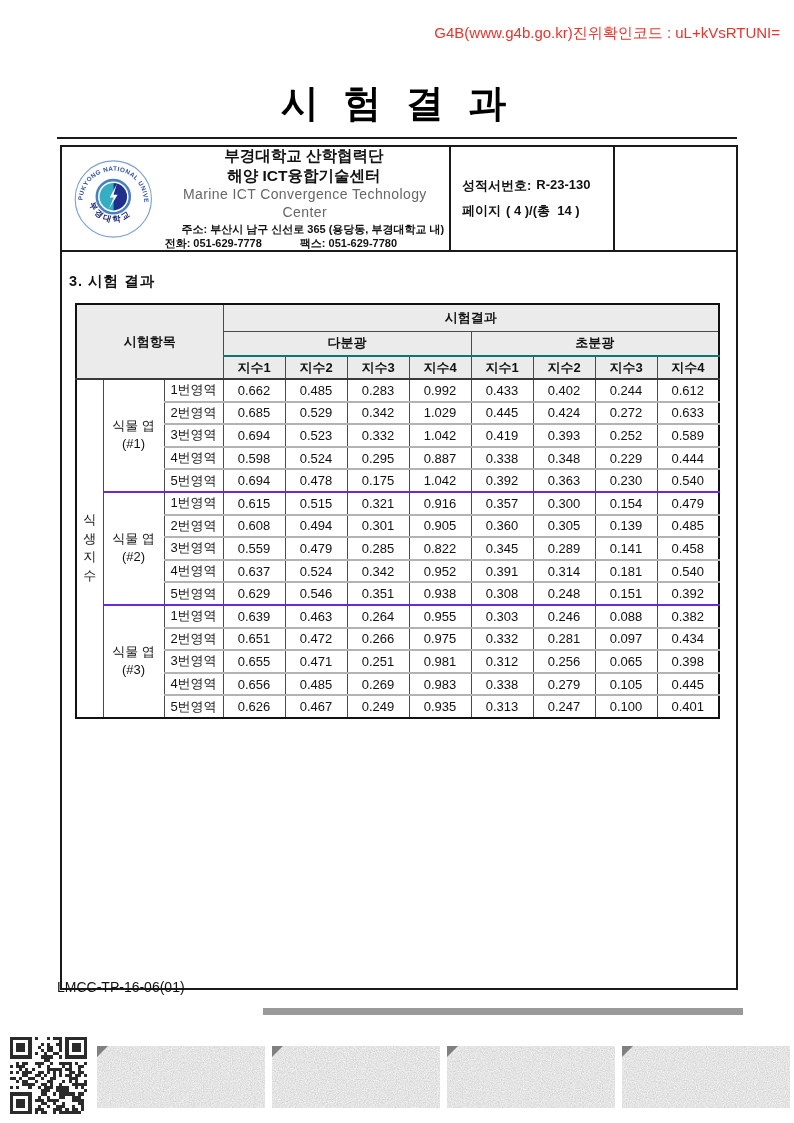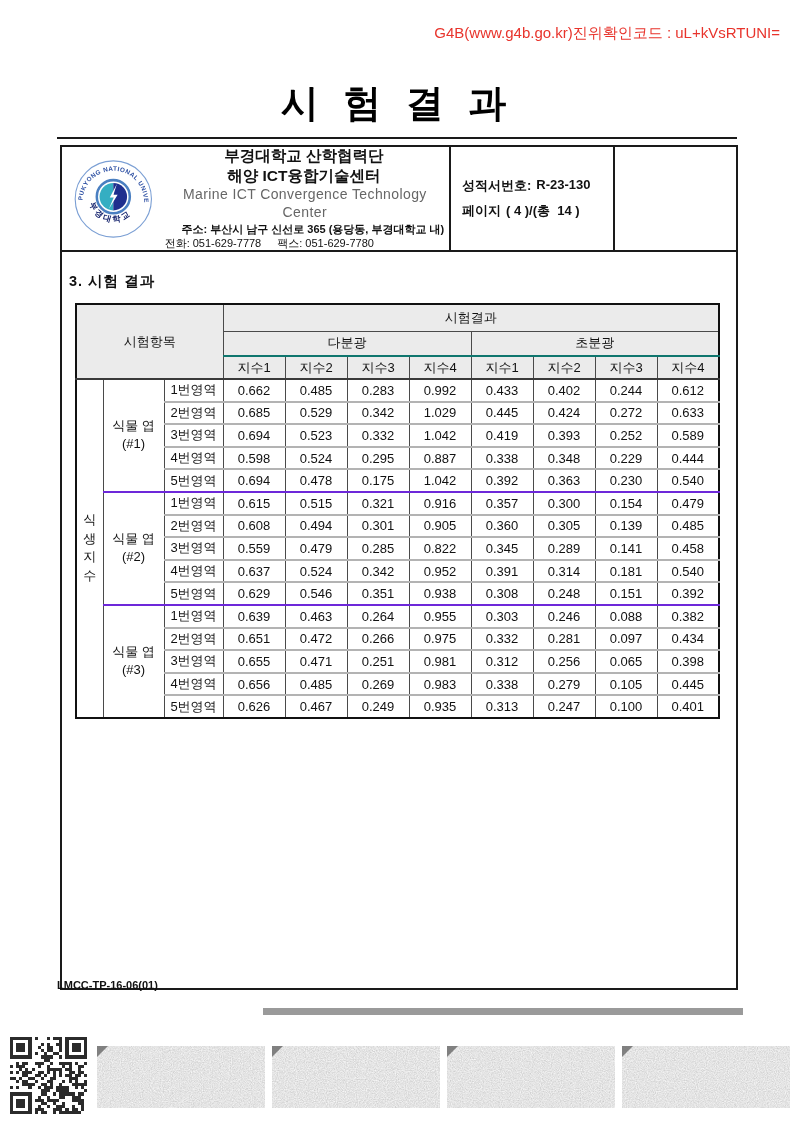--- a/index.html
+++ b/index.html
@@ -14,43 +14,43 @@
 
   .main-box{position:absolute;top:145px;left:60px;width:678px;height:845px;
             border:2px solid #1a1a1a;box-sizing:border-box;}
 
   .head-row{display:flex;height:105px;border-bottom:2px solid #1a1a1a;box-sizing:border-box;}
   .org-cell{width:387px;box-sizing:border-box;display:flex;align-items:center;padding:6px 4px 6px 12px;}
   .org-text{margin-left:10px;line-height:1.25;text-align:center;}
   .org-kr1,.org-kr2{font-size:15.5px;font-weight:bold;}
   .org-en{font-size:14px;color:#666;letter-spacing:.4px;margin:1px 0 2px 2px;}
   .org-addr{font-size:11px;font-weight:bold;margin-left:18px;}
-  .org-tel{font-size:11px;font-weight:normal;margin-left:2px;display:flex;gap:16px;}
+  .org-tel{font-size:11px;font-weight:bold;margin-left:2px;display:flex;gap:38px;}
   .report-cell{width:164px;box-sizing:border-box;border-left:2px solid #1a1a1a;
                display:flex;flex-direction:column;justify-content:center;gap:7px;
                padding-left:11px;font-size:13px;font-weight:bold;}
   .report-line{display:flex;gap:5px;white-space:pre;}
   .empty-cell{flex:1;border-left:2px solid #1a1a1a;}
 
   .section-title{margin:20px 0 0 7px;font-size:14.5px;font-weight:bold;letter-spacing:1px;}
 
   table.results{border-collapse:collapse;margin:12px 0 0 13px;table-layout:fixed;width:645px;
                 font-size:13px;text-align:center;border:2.5px solid #111;}
-  table.results th{background:#ebebeb;font-weight:normal;border:1px solid #4a4a4a;padding:0;}
+  table.results th{background:#ebebeb;font-weight:bold;border:1px solid #4a4a4a;padding:0;}
   thead tr.h1{height:27px;} thead tr.h2{height:25px;} thead tr.h3{height:23px;}
   thead tr.h2 th{border-bottom:2px solid #0f766e;}
   thead tr.h3 th{border-bottom:2px solid #3a3a3a;}
   th.item-h{border-bottom:2px solid #3a3a3a !important;}
   tbody tr{height:22.6px;}
   tbody td{border-left:1px solid #4a4a4a;border-right:1px solid #4a4a4a;
            border-top:2px solid #b3b3b3;padding:0;}
   tbody tr.group-start td{border-top:2px solid #6d28d9;}
   td.cat-cell,td.group-cell{white-space:pre-line;line-height:1.45;}
 
-  .form-number{position:absolute;top:979px;left:57px;font-size:11px;font-weight:bold;}
+  .form-number{position:absolute;top:979px;left:57px;font-size:14px;font-weight:normal;}
   .gray-bar{position:absolute;top:1008px;left:263px;width:480px;height:7px;background:#9a9a9a;}
 
   .qr{position:absolute;top:1037px;left:10px;width:77px;height:77px;}
   .qr svg{display:block;width:77px;height:77px;fill:#2b2b2b;shape-rendering:crispEdges;}
 
   .noise-block{position:absolute;top:1046px;width:168px;height:62px;}
   .noise-block::before{content:"";position:absolute;left:0;top:0;width:0;height:0;
         border-top:11px solid #6e6e6e;border-right:11px solid transparent;opacity:.85;}
   .noise-block svg{display:block;width:168px;height:62px;}
   .nb1{left:97px;} .nb2{left:272px;} .nb3{left:447px;} .nb4{left:622px;}

